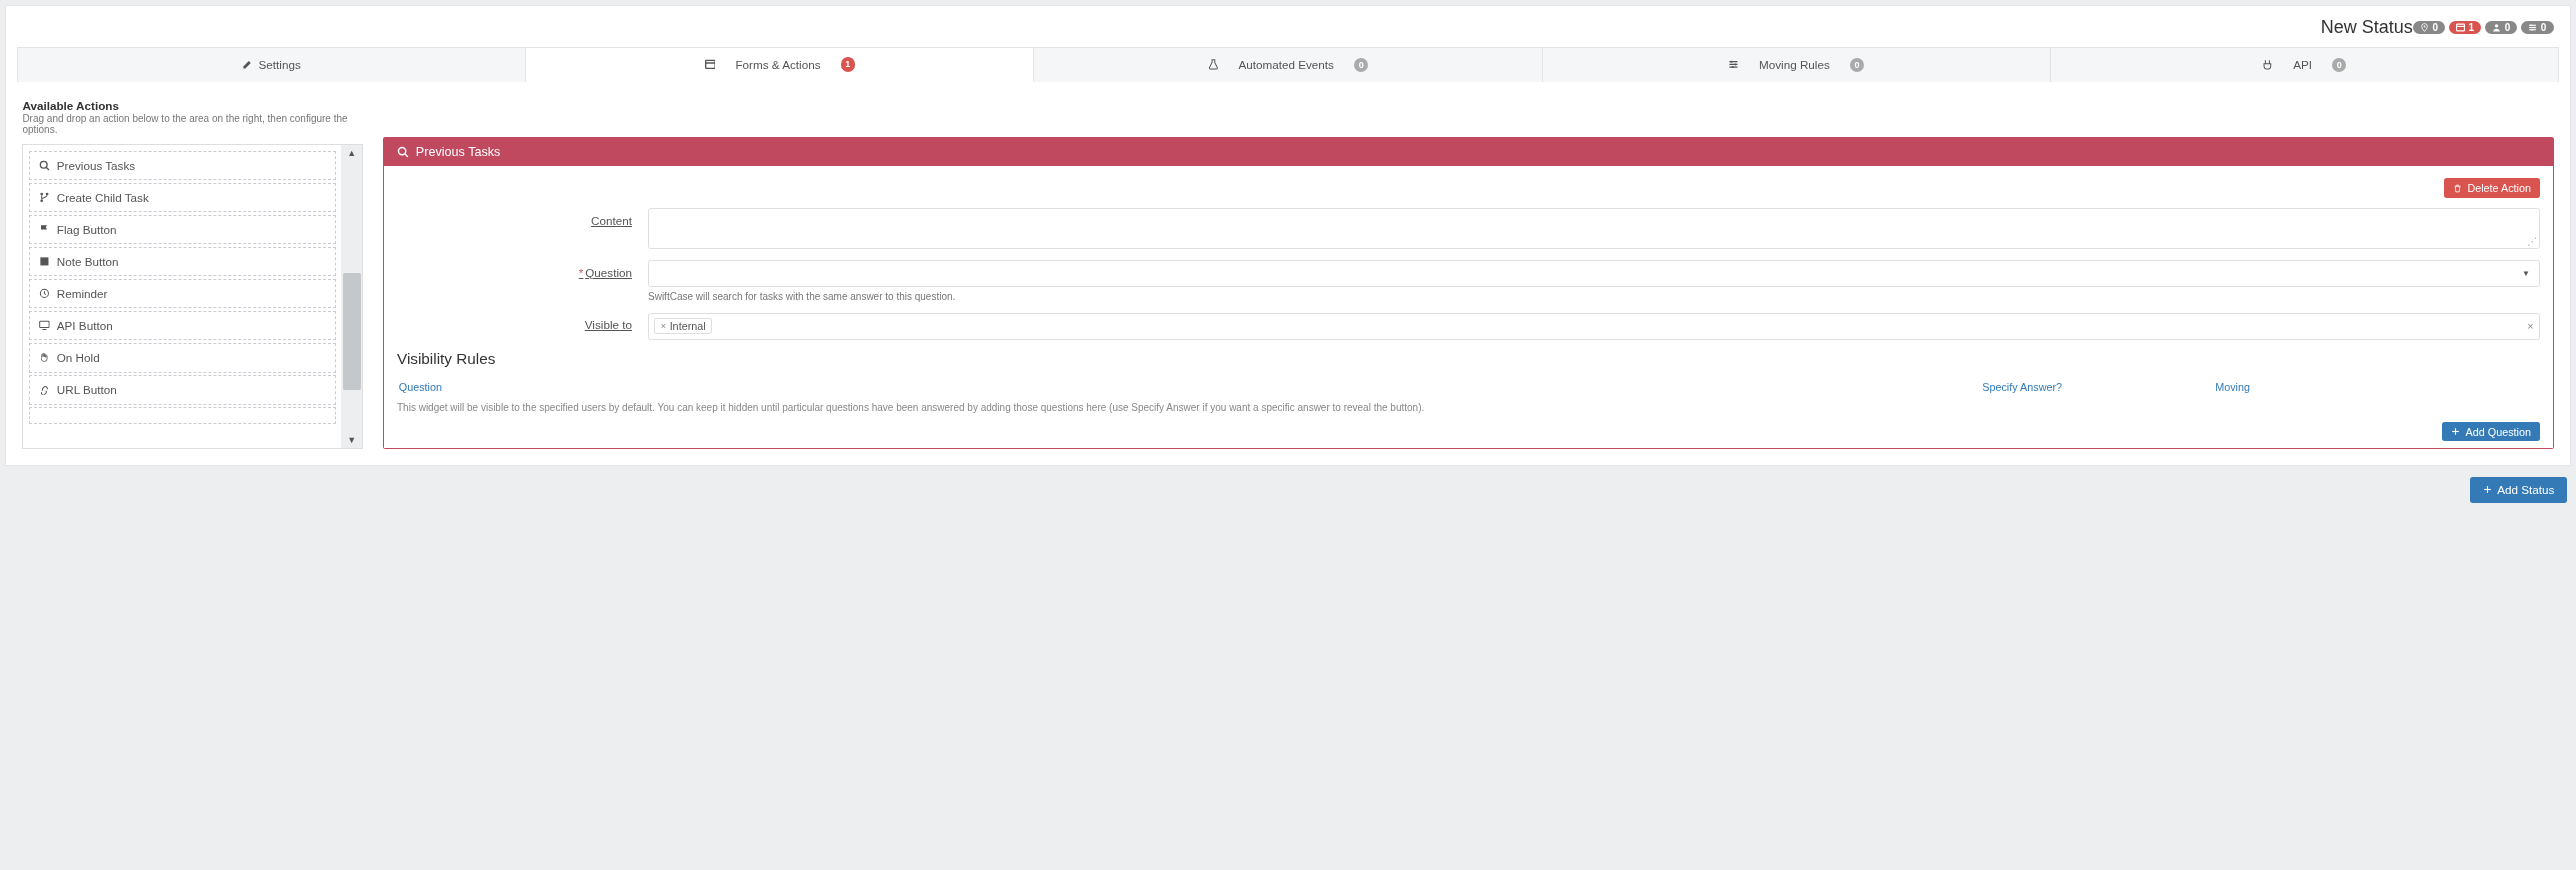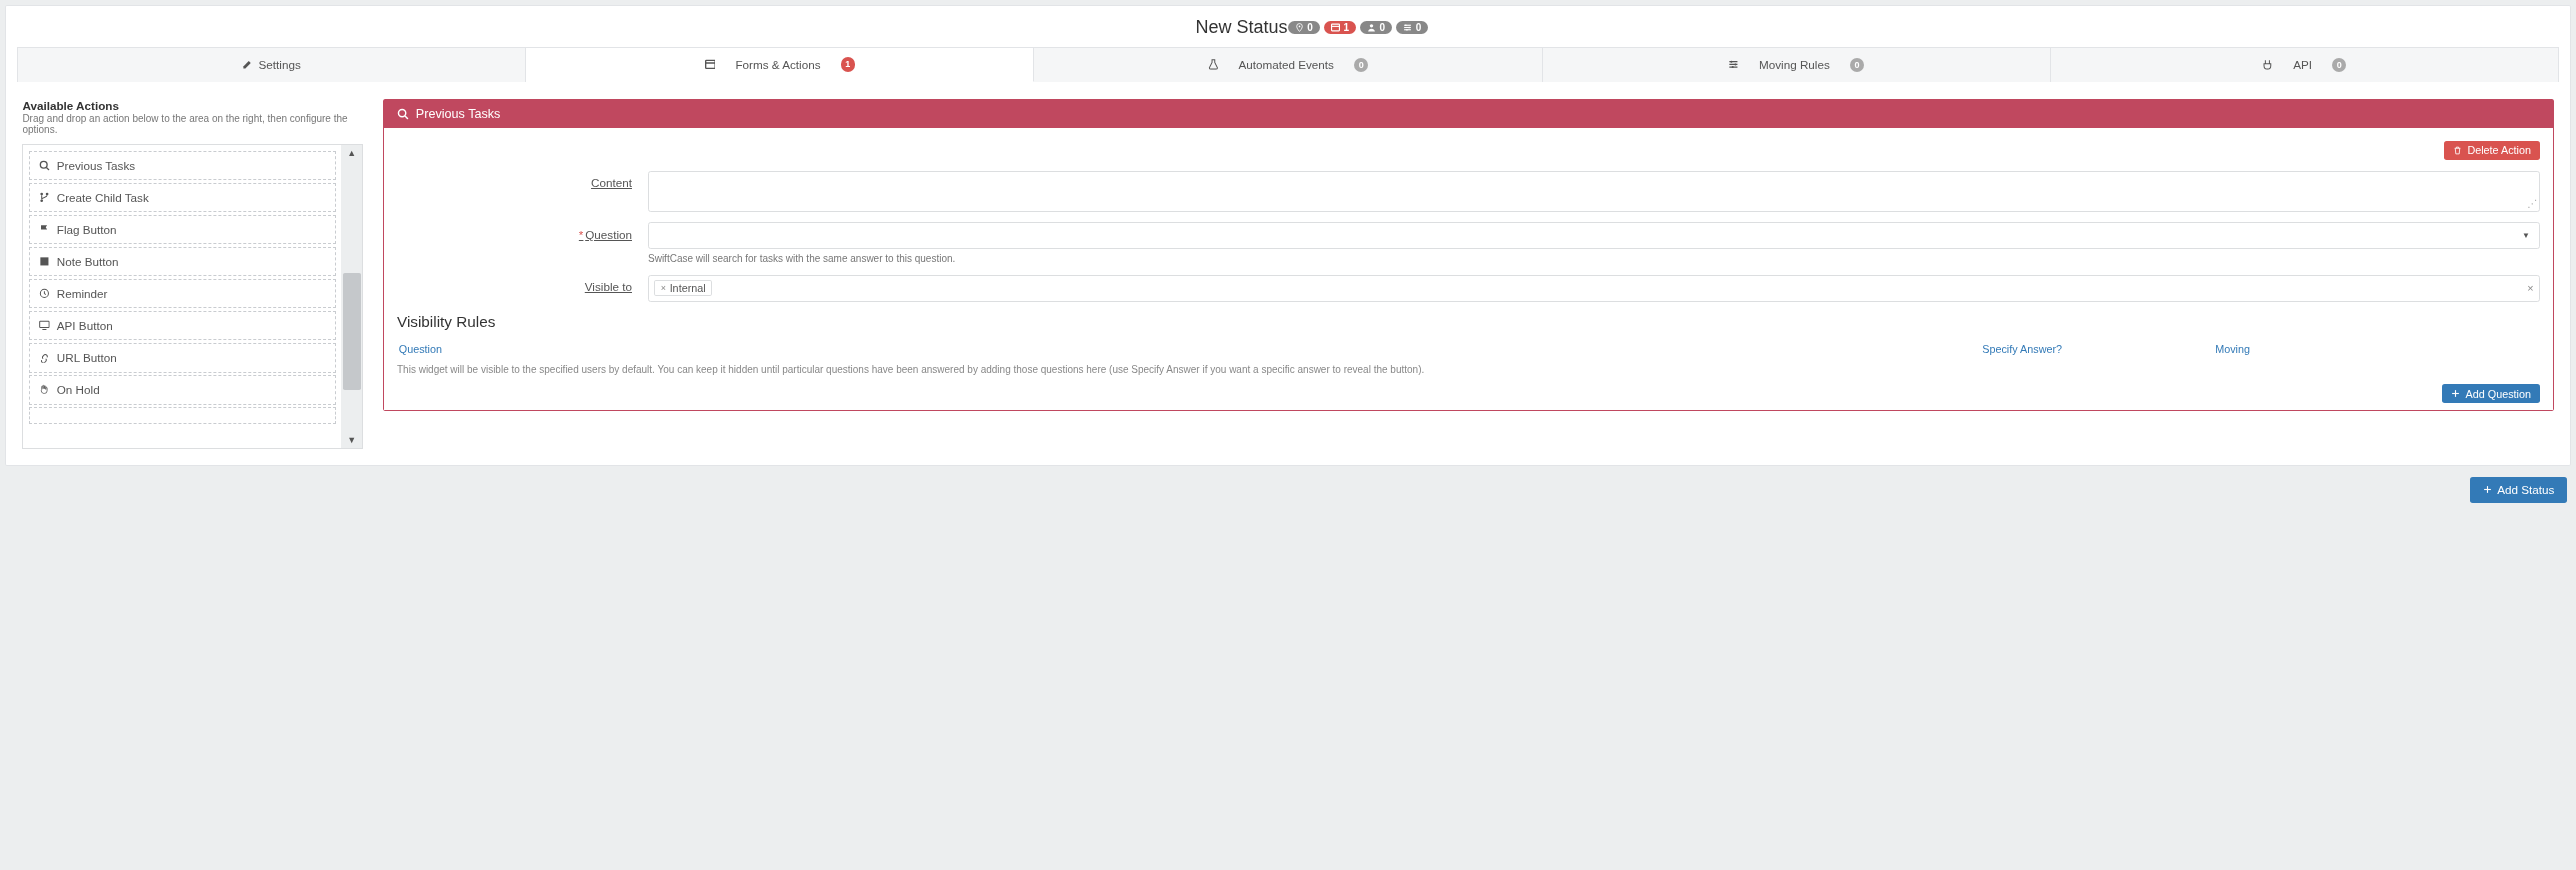--- a/index.html
+++ b/index.html
@@ -11,21 +11,21 @@
     padding: 5.4px;
   }
   .page {
     background: #fff;
     border: 0.9px solid #e2e4e7;
     border-radius: 1.8px;
     padding: 10.8px 16px 16px 16px;
   }
   .page-header {
     display: flex;
-    justify-content: center;
+    justify-content: flex-end;
     align-items: center;
     margin-bottom: 9px;
     margin-left: 48px;
   }
   .page-title {
     font-size: 18px;
     font-weight: 400;
     color: #333;
   }
   .header-badges {
@@ -88,20 +88,21 @@
     padding: 0 4.5px;
   }
   .tab .badge.red { background: #d9534f; }
   .tab svg { width: 10.8px; height: 10.8px; fill: #555; }
   .tab.active svg { fill: #555; }
 
   .body-row {
     display: flex;
     gap: 20px;
     margin-top: 17px;
+    align-items: flex-end;
   }
   .left-col { width: 341px; flex: 0 0 341px; }
   .right-col { flex: 1; min-width: 0; }
 
   .avail-title { font-size: 11.7px; font-weight: 700; margin-bottom: 1.8px; }
   .avail-hint { font-size: 10px; color: #777; margin-bottom: 9px; }
 
   .actions-box {
     border: 0.9px solid #dcdee0;
     display: flex;
@@ -472,29 +473,29 @@
               <span>Reminder</span>
             </div>
             <div class="action-item">
               <svg viewBox="0 0 12 12" width="10.8" height="10.8">
                 <use href="#i-monitor"></use>
               </svg>
               <span>API Button</span>
             </div>
             <div class="action-item">
               <svg viewBox="0 0 12 12" width="10.8" height="10.8">
+                <use href="#i-hand"></use>
+              </svg>
+              <span>On Hold</span>
+            </div>
+            <div class="action-item">
+              <svg viewBox="0 0 12 12" width="10.8" height="10.8">
                 <use href="#i-link"></use>
               </svg>
               <span>URL Button</span>
-            </div>
-            <div class="action-item">
-              <svg viewBox="0 0 12 12" width="10.8" height="10.8">
-                <use href="#i-hand"></use>
-              </svg>
-              <span>On Hold</span>
             </div>
             <div class="action-item"></div>
           </div>
         <div class="scroll-col">
           <div class="scroll-arrow">▲</div>
           <div class="scroll-track">
             <div class="scroll-thumb"></div>
           </div>
           <div class="scroll-arrow">▼</div>
         </div>

